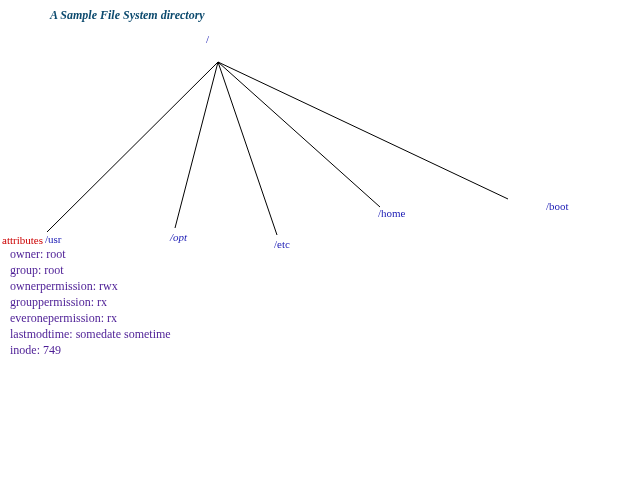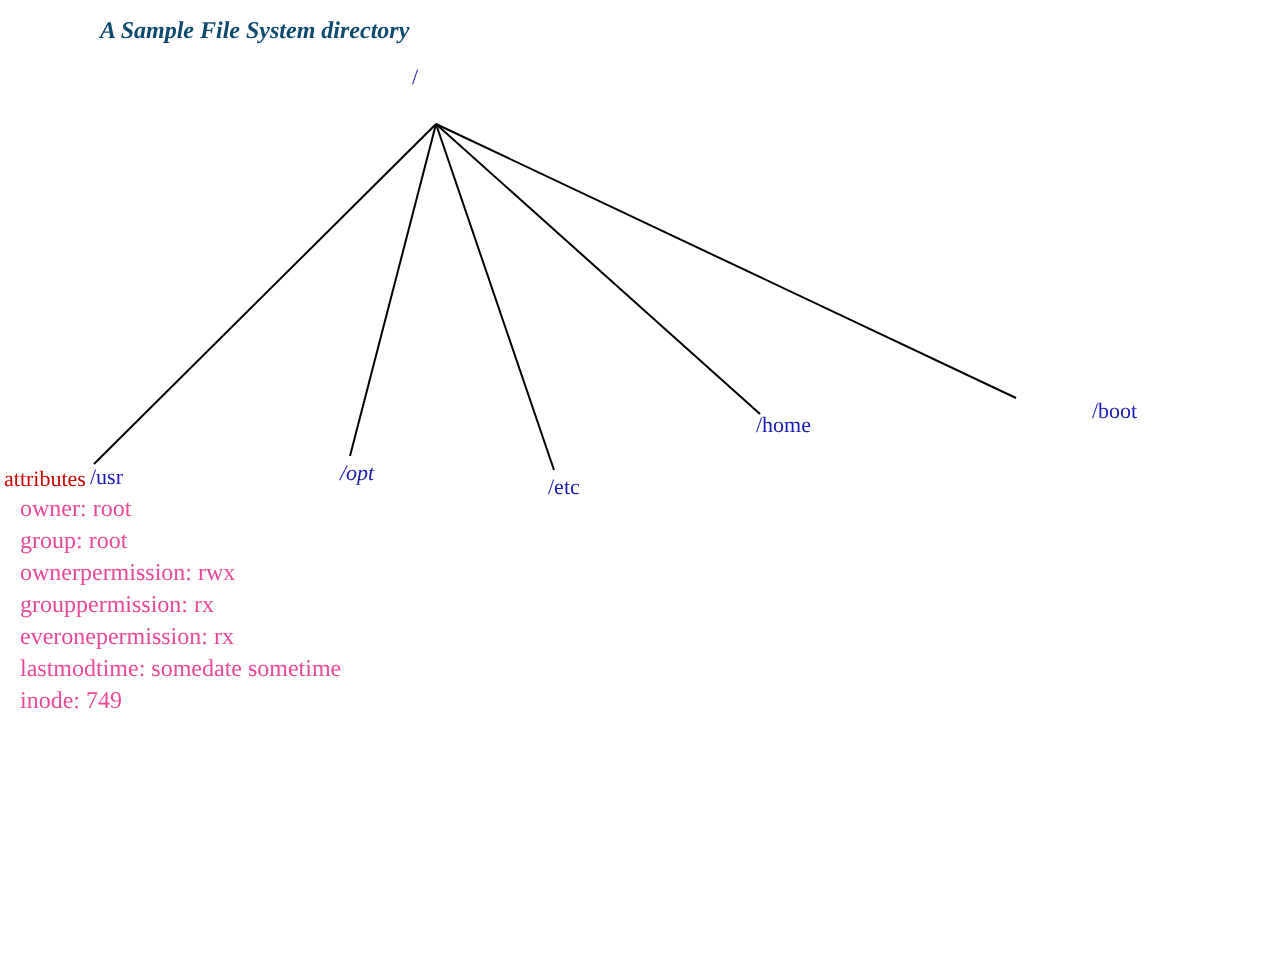--- a/index.html
+++ b/index.html
@@ -52,21 +52,21 @@
     top: 234px;
     color: #cc0000;
     font-family: "Liberation Serif", serif;
     font-size: 11px;
     white-space: nowrap;
   }
   #attributes-list {
     position: absolute;
     left: 10px;
     top: 246px;
-    color: #ec4899;
+    color: #4c1d95;
     font-family: "Liberation Serif", serif;
     font-size: 12px;
   }
   #attributes-list .attr-row {
     height: 16px;
     line-height: 16px;
     white-space: nowrap;
   }
 </style>
 </head>

